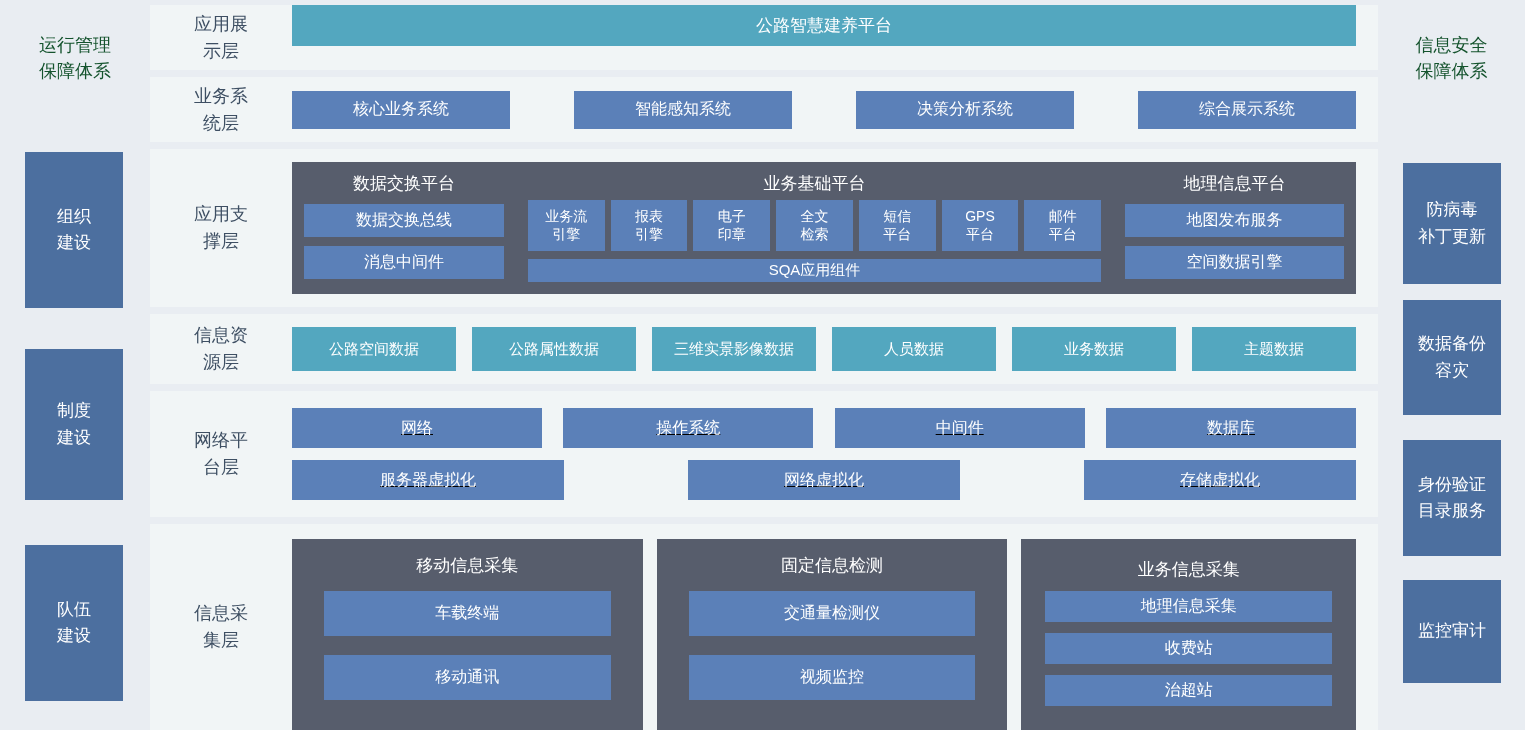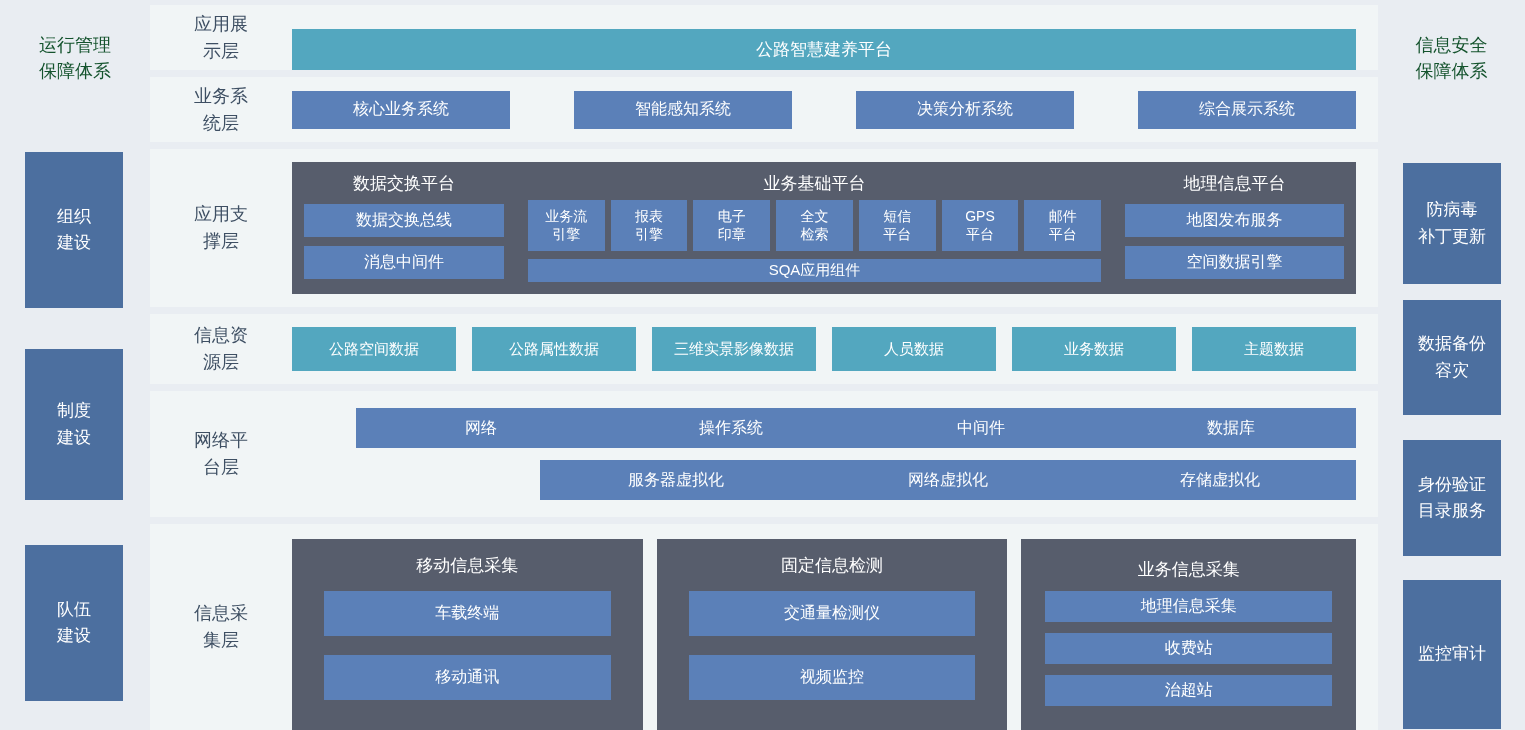--- a/index.html
+++ b/index.html
@@ -10,41 +10,41 @@
   .side { position:absolute; top:0; height:100%; }
   .side-left  { left:0; width:150px; }
   .side-right { right:0; width:147px; }
   .side-title { position:absolute; top:32px; left:0; width:100%; text-align:center;
                 color:#14532d; font-size:18px; line-height:1.45; white-space:pre-line; font-weight:500;}
   .sbox { position:absolute; left:25px; width:98px; background:#4c6f9f; color:#fff;
           display:flex; align-items:center; justify-content:center; text-align:center;
           font-size:17px; line-height:1.55; white-space:pre-line; }
   .lb1 { top:152px; height:156px; } .lb2 { top:349px; height:151px; } .lb3 { top:545px; height:156px; }
   .rb1 { top:163px; height:121px; } .rb2 { top:300px; height:115px; }
-  .rb3 { top:440px; height:116px; } .rb4 { top:580px; height:149px; }
+  .rb3 { top:440px; height:116px; } .rb4 { top:580px; height:103px; }
 
   
   .main { position:absolute; left:150px; top:0; width:1228px; height:730px;
           display:flex; flex-direction:column; gap:7px; padding-top:5px; }
   .row { background:#f1f5f6; display:flex; align-items:stretch; }
   .row1 { height:65px; } .row2 { height:65px; } .row3 { height:158px; }
   .row4 { height:70px; } .row5 { height:126px; } .row6 { flex:1; }
   .layer-label { width:142px; flex-shrink:0; display:flex; align-items:center; justify-content:center;
                  text-align:center; color:#3e4f63; font-size:18px; line-height:1.5;
                  white-space:pre-line; font-weight:500; }
   .row-body { flex:1; padding-right:22px; }
 
   
   .teal { background:#53a7bf; color:#fff; display:flex; align-items:center; justify-content:center; }
   .bb   { background:#5b80b8; color:#fff; display:flex; align-items:center; justify-content:center; font-size:16px; }
   .dark-group { background:#575d6c; display:flex; flex-direction:column; }
   .group-title { color:#fff; font-size:17px; text-align:center; flex-shrink:0; }
 
   
-  .row1 .row-body { display:flex; align-items:flex-end; }
+  .row1 .row-body { display:flex; align-items:flex-start; }
   .display-bar { width:100%; height:41px; font-size:17px; }
 
   
   .row2 .row-body { display:flex; align-items:center; justify-content:space-between; }
   .sys-box { width:218px; height:38px; }
 
   
   .row3 .row-body { display:flex; padding:13px 22px 13px 0; }
   .dark-group { padding:6px 12px 12px; }
   .g-exchange { width:224px; } .g-base { flex:1; } .g-gis { width:243px; }
@@ -54,21 +54,21 @@
   .small-row { display:flex; gap:6px; flex:1; }
   .small-box { flex:1; font-size:14px; line-height:1.25; text-align:center; white-space:pre-line; }
   .sqa-box { height:23px; margin-top:8px; font-size:15px; }
 
   
   .row4 .row-body { display:flex; align-items:center; justify-content:space-between; }
   .res-box { width:164px; height:44px; font-size:15px; }
 
   
   .row5 .row-body { display:flex; flex-direction:column; justify-content:center; gap:12px; }
-  .net-sub { display:flex; justify-content:flex-end; }
+  .net-sub { display:flex; justify-content:space-between;text-decoration:underline; }
   .net-a { width:250px; height:40px; }
   .net-b { width:272px; height:40px; }
 
   
   .row6 .row-body { display:flex; gap:14px; padding:15px 22px 0 0; }
   .cgroup { flex:1; padding:12px 32px; }
   .cgroup .group-title { height:34px; line-height:30px; }
   .cgroup .stack { justify-content:flex-start; gap:19px; margin-top:6px; }
   .cgroup .stack .bb { height:45px; flex-shrink:0; }
   .cgroup3 { padding:16px 24px; }

